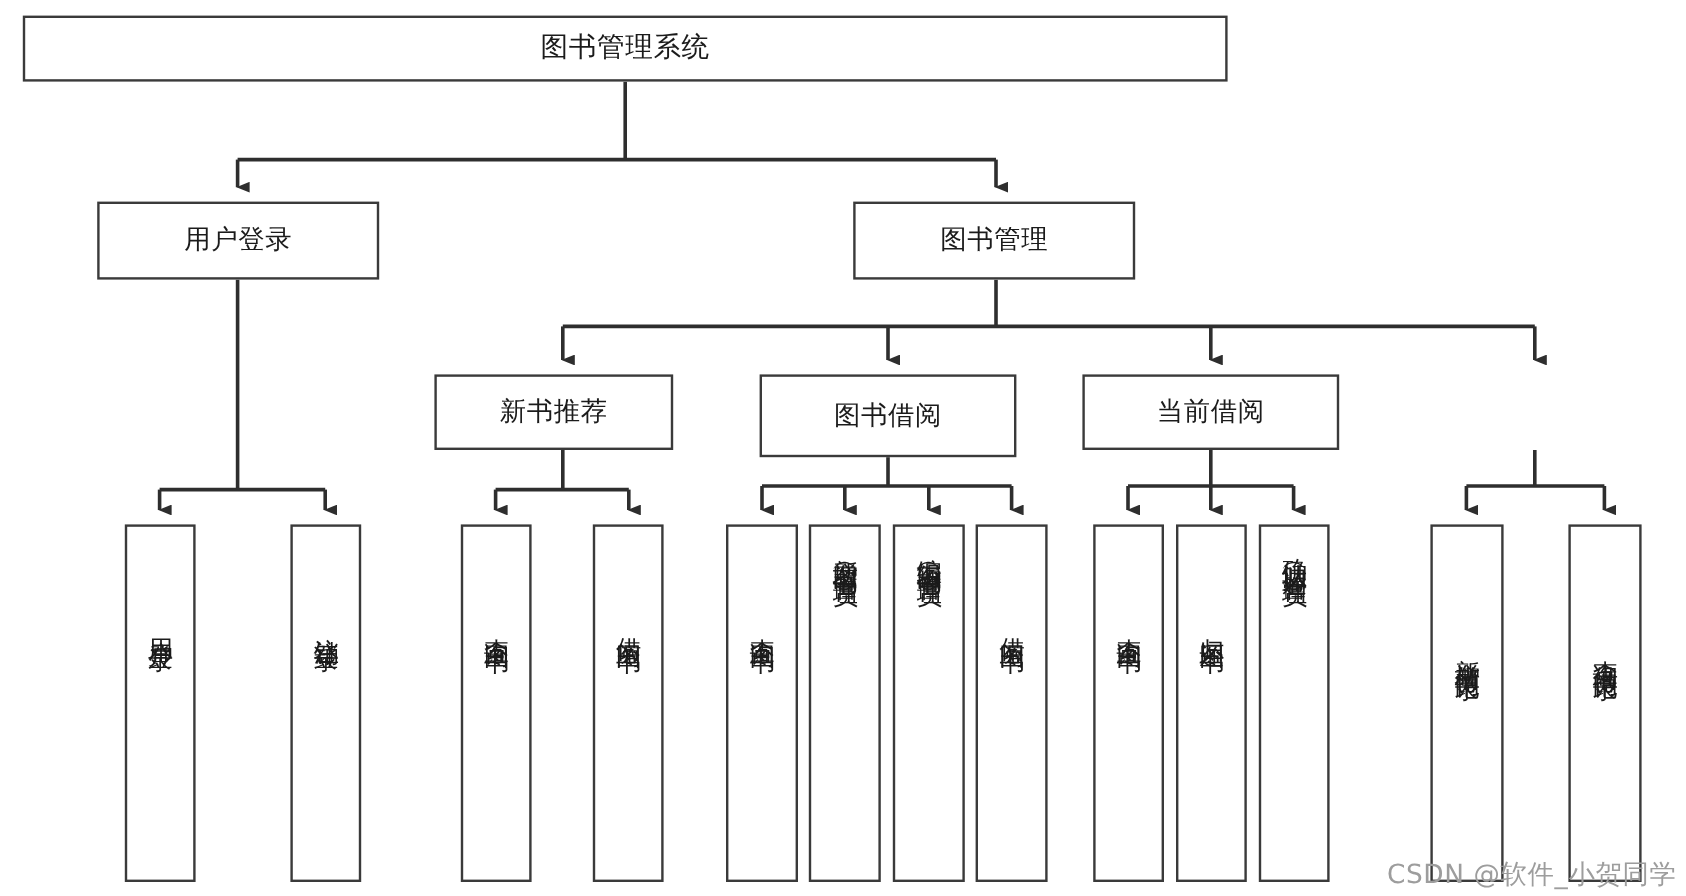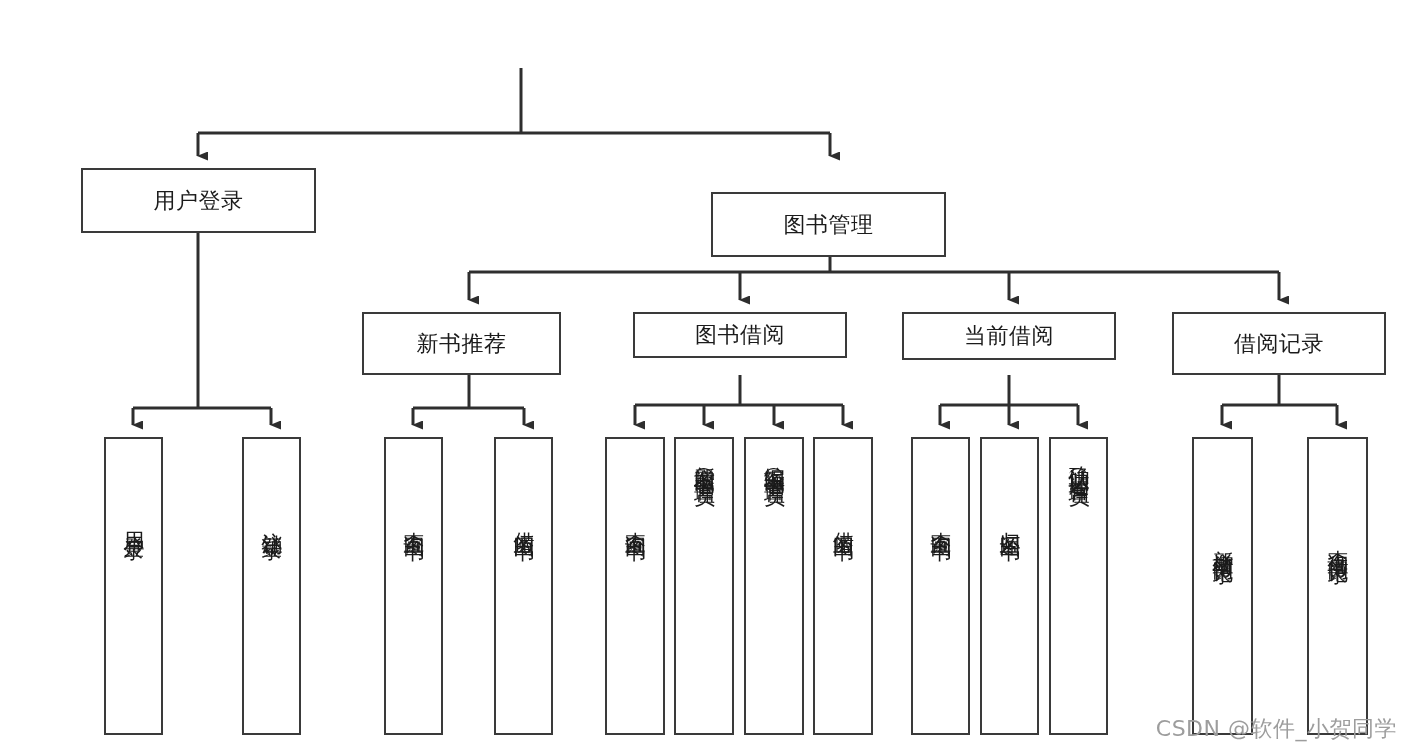--- a/index.html
+++ b/index.html
@@ -136,44 +136,44 @@
       <line x1="1009" y1="405" x2="1009" y2="425" marker-end="url(#arrowhead)"></line>
       <line x1="1078" y1="405" x2="1078" y2="425" marker-end="url(#arrowhead)"></line>
 
       <line x1="1279" y1="375" x2="1279" y2="405"></line>
       <line x1="1222" y1="405" x2="1337" y2="405"></line>
       <line x1="1222" y1="405" x2="1222" y2="425" marker-end="url(#arrowhead)"></line>
       <line x1="1337" y1="405" x2="1337" y2="425" marker-end="url(#arrowhead)"></line>
     </g>
   </svg>
 
+  <div class="node-box node-h node-root" style="left:19px; top:13px; width:1004px; height:55px;">
+    <span class="node-label">图书管理系统</span>
+  </div>
 
   <div class="node-box node-h" style="left:81px; top:168px; width:235px; height:65px;">
     <span class="node-label">用户登录</span>
   </div>
 
-  <div class="node-box node-h" style="left:711px; top:168px; width:235px; height:65px;margin-top:24px;">
+  <div class="node-box node-h" style="left:711px; top:168px; width:235px; height:65px;">
     <span class="node-label">图书管理</span>
   </div>
 
   <div class="node-box node-h" style="left:362px; top:312px; width:199px; height:63px;">
     <span class="node-label">新书推荐</span>
   </div>
 
-  <div class="node-box node-h" style="left:633px; top:312px; width:214px; height:46px;">
+  <div class="node-box node-h" style="left:633px; top:312px; width:214px; height:69px;">
     <span class="node-label">图书借阅</span>
   </div>
 
-  <div class="node-box node-h" style="left:902px; top:312px; width:214px; height:48px;">
+  <div class="node-box node-h" style="left:902px; top:312px; width:214px; height:63px;">
     <span class="node-label">当前借阅</span>
   </div>
 
-  <div class="node-box node-h" style="left:1172px; top:312px; width:214px; height:63px;">
-    <span class="node-label">借阅记录</span>
-  </div>
 
   <div class="node-box node-v leaf-mid" style="left:104px; top:437px; width:59px; height:298px;">
     <span class="node-label">用户登录</span>
   </div>
 
   <div class="node-box node-v leaf-mid" style="left:242px; top:437px; width:59px; height:298px;">
     <span class="node-label">注销登录</span>
   </div>
 
   <div class="node-box node-v leaf-mid" style="left:384px; top:437px; width:59px; height:298px;">

